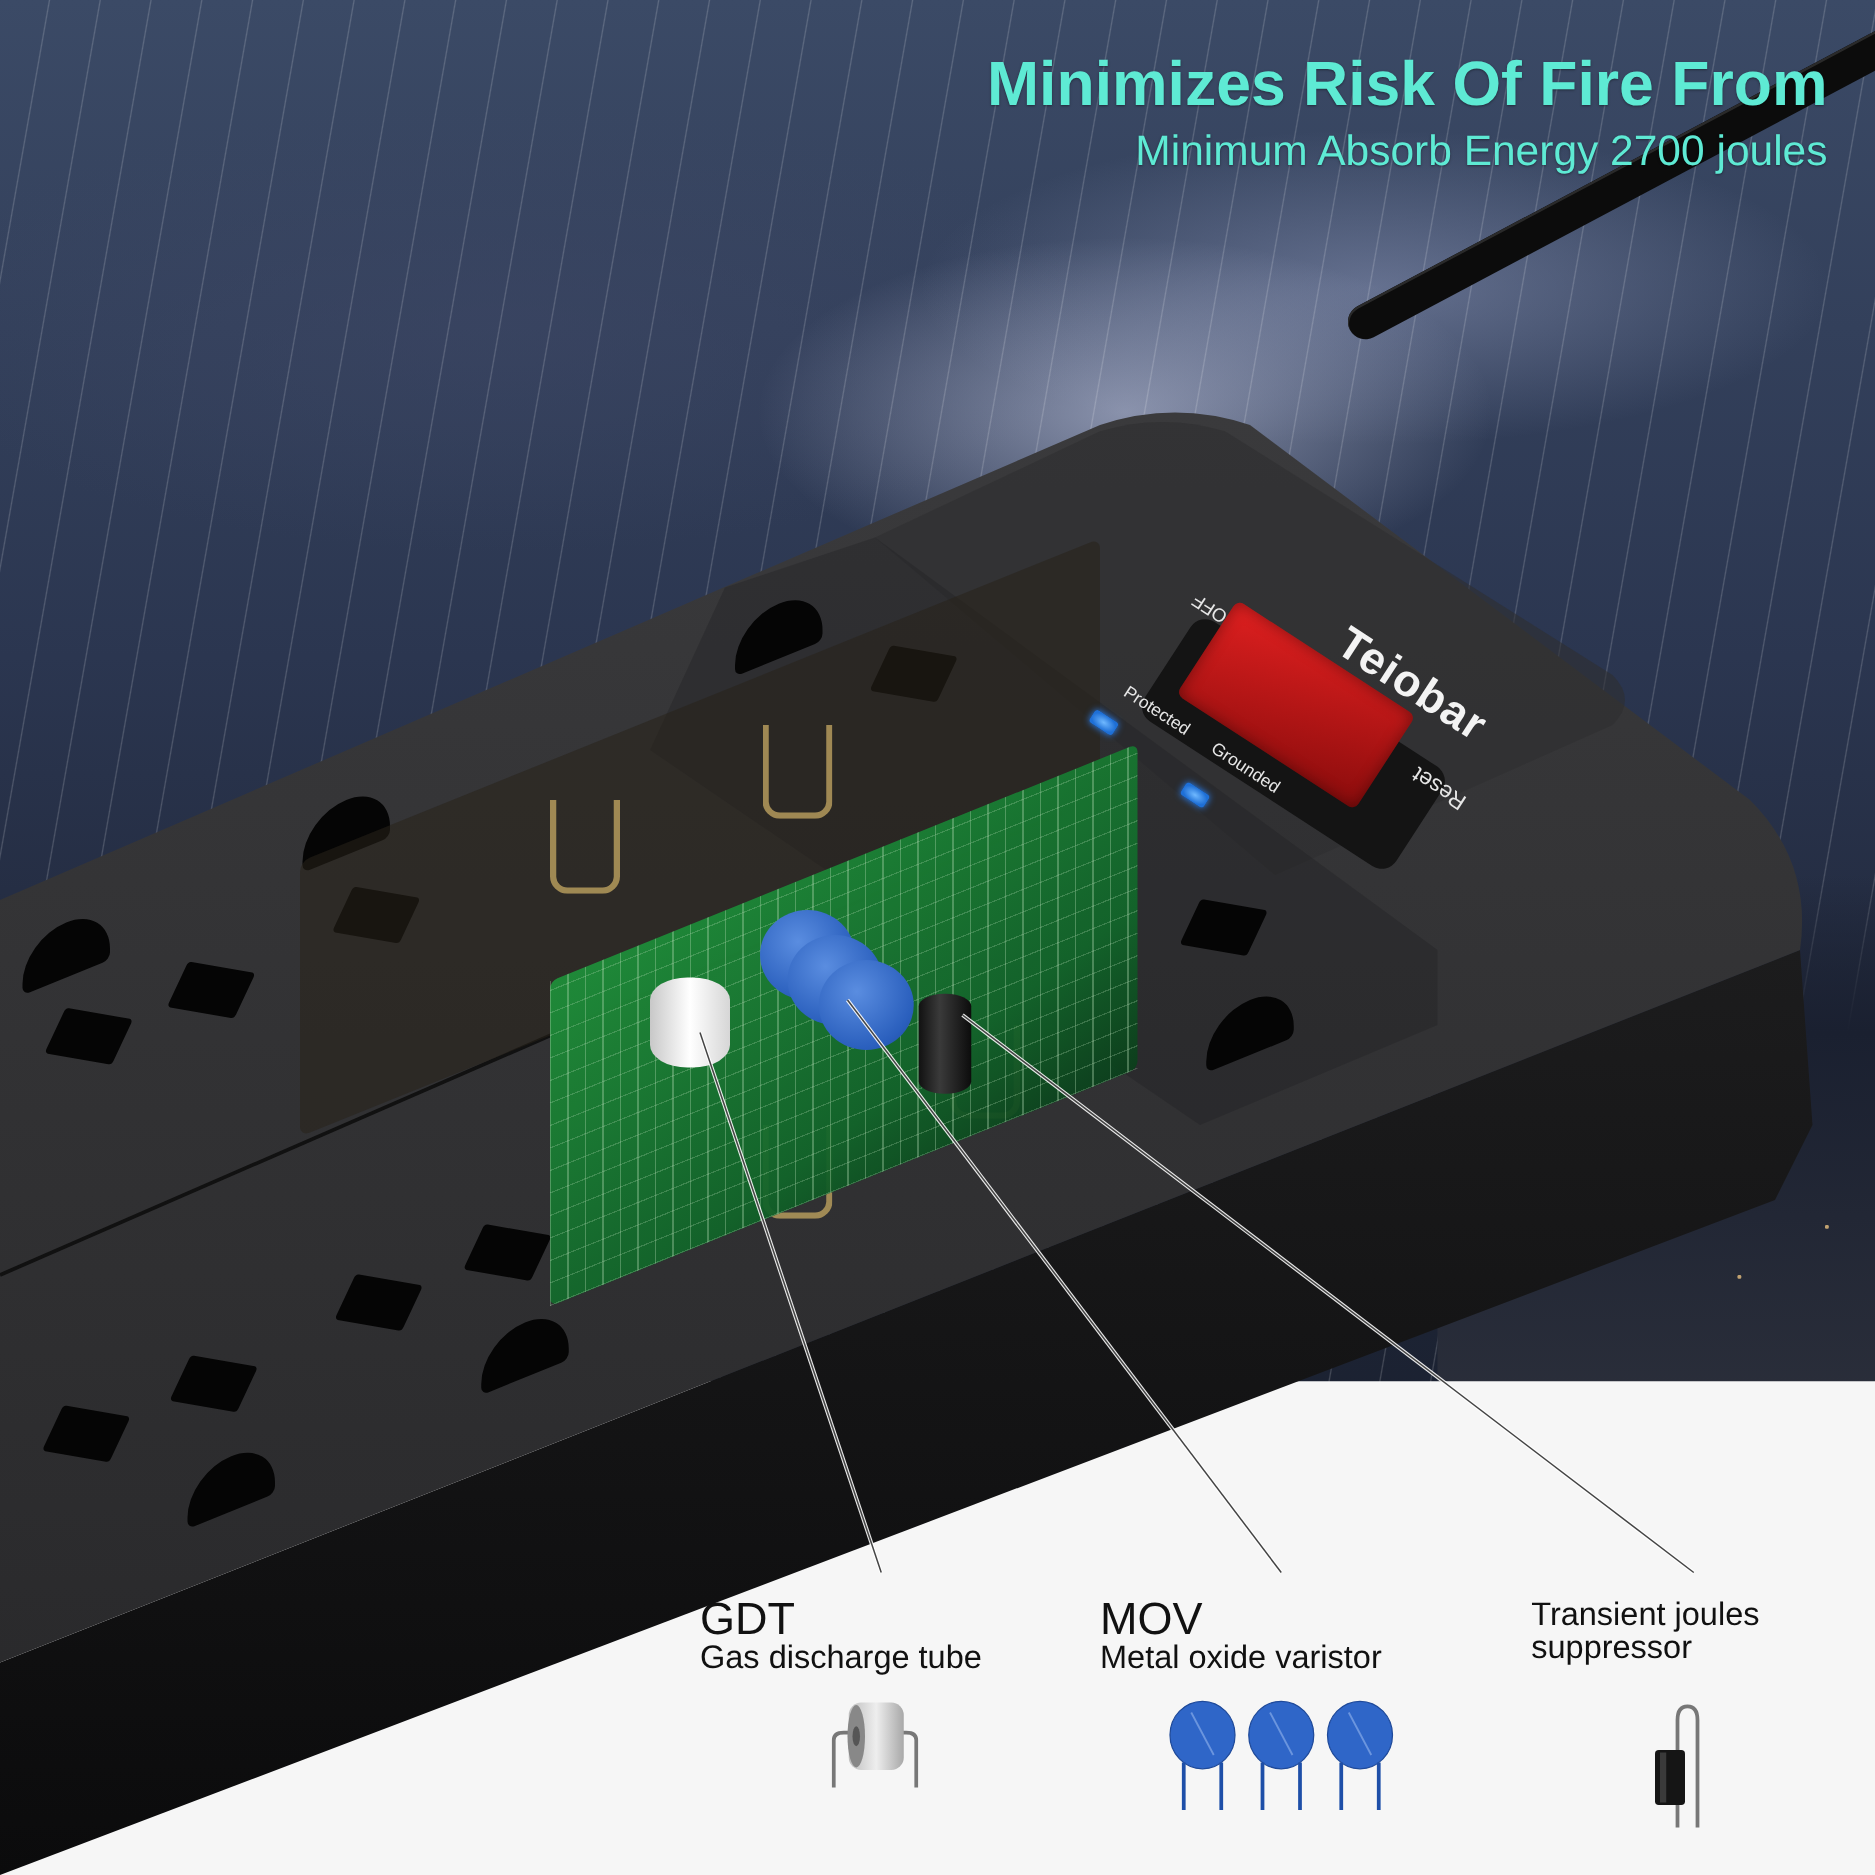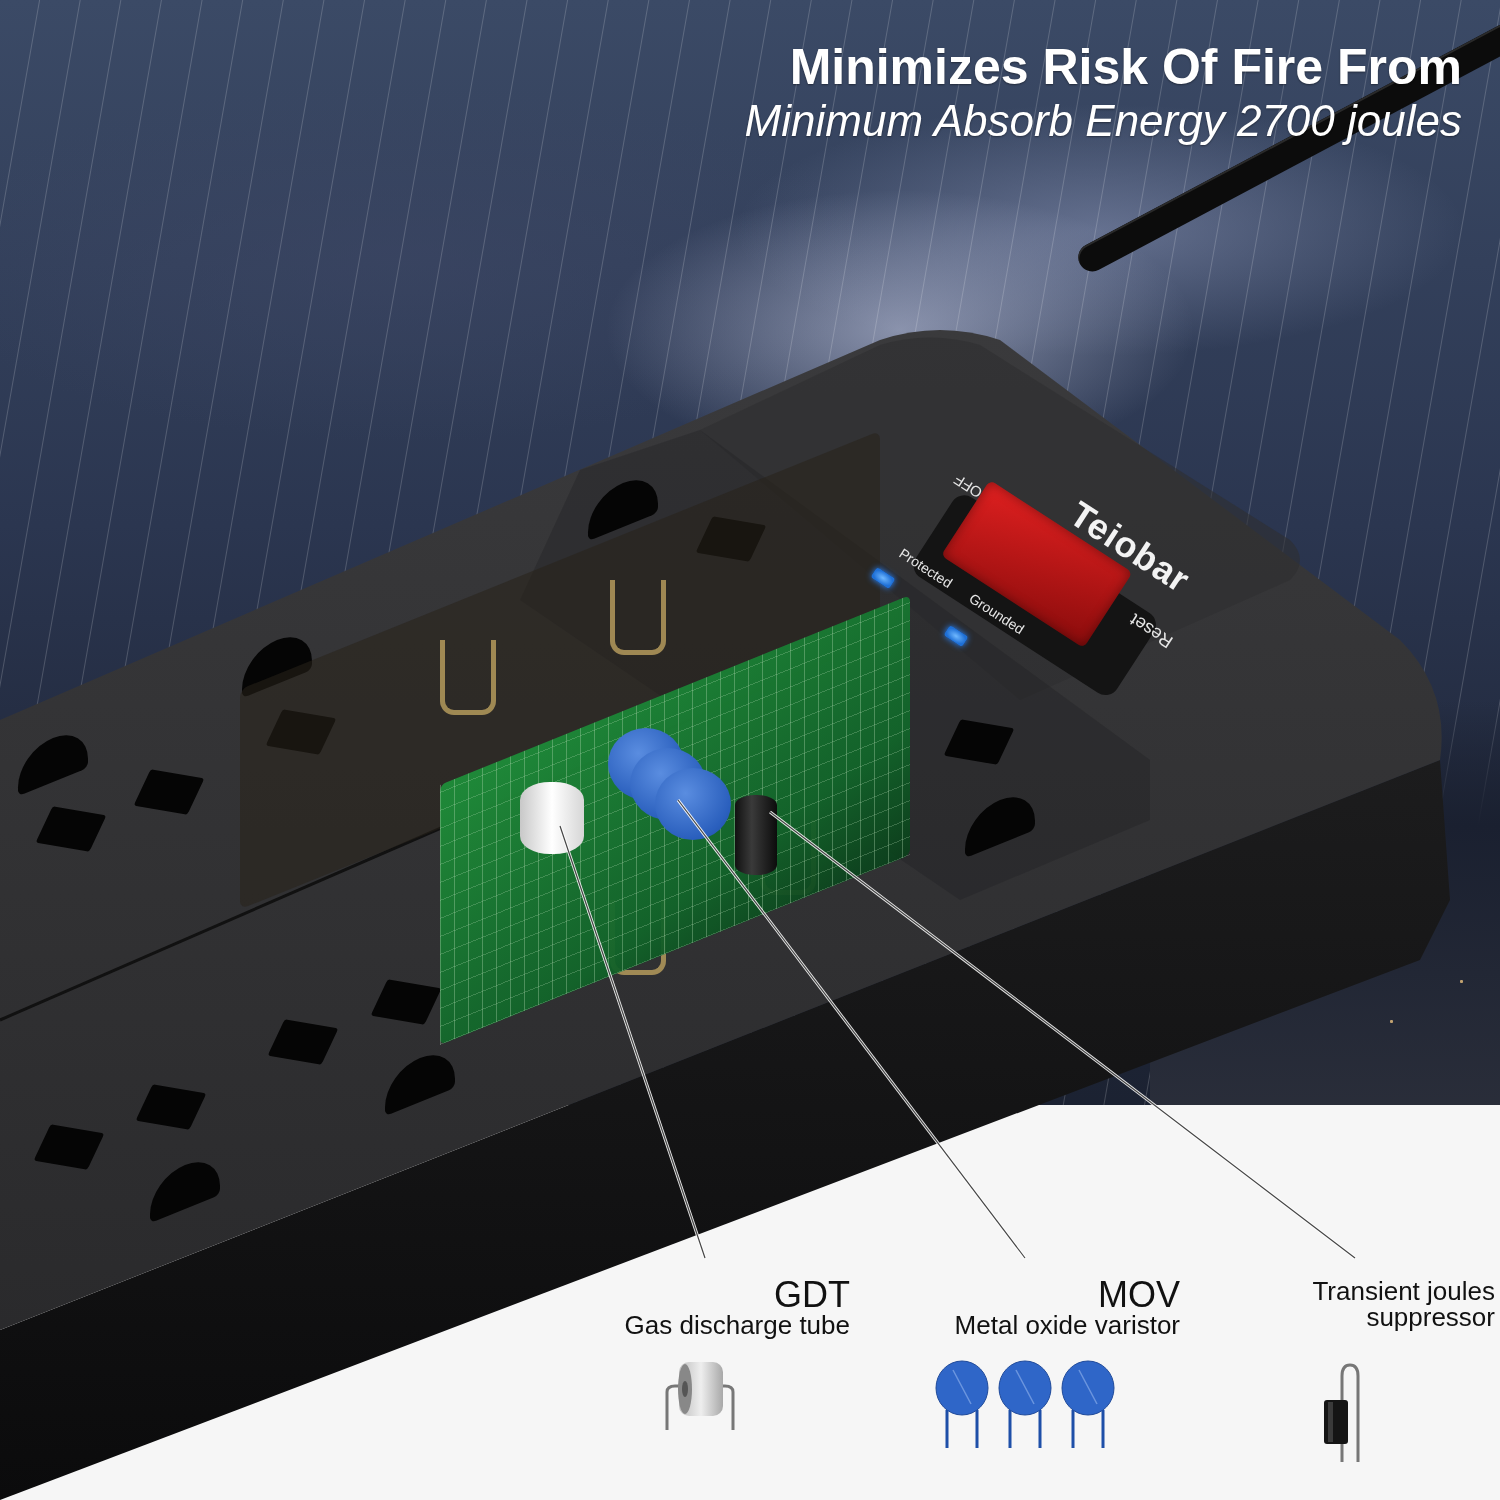--- a/index.html
+++ b/index.html
@@ -32,24 +32,24 @@
   .label-grounded { position:absolute; left:975px; top:590px; color:#e6e6e6; font-size:14px; transform:rotate(33deg); transform-origin:left top; }
   .led { position:absolute; width:22px; height:12px; background:radial-gradient(ellipse at center,#6fb8ff,#1e6fd6 70%); border-radius:3px; transform:rotate(33deg); box-shadow:0 0 6px #2a86ff; }
   .pcb { position:absolute; left:440px; top:690px; width:470px; height:260px; background:linear-gradient(160deg,#1f8f3a,#12652a 70%,#0c3f1c); transform:skewY(-22deg); opacity:.95; border-radius:6px; }
   .pcb::before { content:""; position:absolute; inset:0; background-image:repeating-linear-gradient(90deg, rgba(190,230,190,.35) 0 1px, transparent 1px 14px), repeating-linear-gradient(0deg, rgba(190,230,190,.25) 0 1px, transparent 1px 18px); }
   .relay-shadow { position:absolute; left:240px; top:560px; width:640px; height:220px; background:rgba(40,35,25,.55); transform:skewY(-22deg); border-radius:8px; }
   .brass { position:absolute; width:46px; height:70px; border:5px solid #b49a5c; border-top:none; border-radius:0 0 14px 14px; opacity:.85; }
   .gdt { position:absolute; left:520px; top:782px; width:64px; height:72px; background:linear-gradient(90deg,#c8c8c8,#ffffff 50%,#d6d6d6); border-radius:30px/18px; }
   .mov { position:absolute; width:76px; height:72px; background:radial-gradient(circle at 40% 35%,#5a8de0,#2a5fbd 70%,#1f4a9a); border-radius:50%; }
   .tvs { position:absolute; left:735px; top:795px; width:42px; height:80px; background:linear-gradient(90deg,#111,#3a3a3a 40%,#0c0c0c); border-radius:20px/10px; }
   .leaders { position:absolute; inset:0; pointer-events:none; }
-  .headline { position:absolute; right:38px; top:42px; text-align:right; color:#ffffff; text-shadow:0 1px 2px rgba(0,0,0,.4); }
+  .headline { position:absolute; right:38px; top:42px; text-align:right; color:#5eead4; text-shadow:0 1px 2px rgba(0,0,0,.4); }
   .headline .h1 { font-weight:bold; font-size:50px; line-height:50px; }
-  .headline .h2 { font-size:44px; line-height:50px; margin-top:4px;font-style:italic; }
-  .callout { position:absolute; text-align:right; color:#111; }
+  .headline .h2 { font-size:34px; line-height:50px; margin-top:4px; }
+  .callout { position:absolute; text-align:left; color:#111; }
   .callout .abbr { font-size:36px; line-height:34px; }
   .callout .desc { font-size:26px; line-height:26px; }
   .icon-gdt { position:absolute; left:665px; top:1360px; width:70px; height:80px; }
   .icon-mov { position:absolute; left:935px; top:1360px; width:180px; height:90px; }
   .icon-tvs { position:absolute; left:1320px; top:1362px; width:40px; height:105px; }
 </style>
 </head>
 <body>
 
 <div class="scene">

